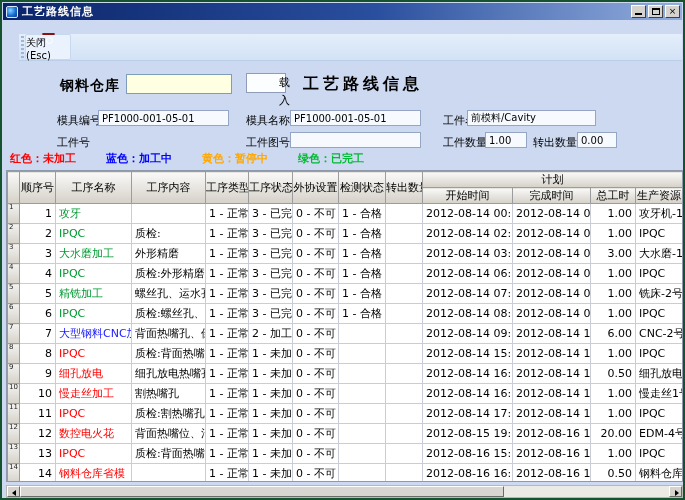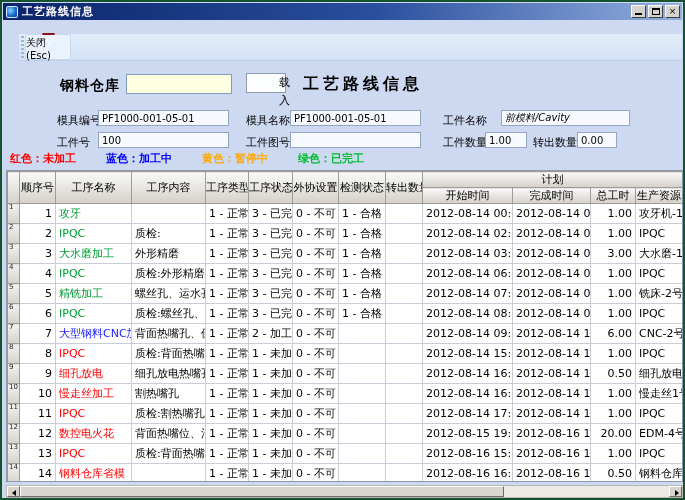--- a/index.html
+++ b/index.html
@@ -128,24 +128,23 @@
     <span class="flabel-big" style="left:57px; top:16px;">钢料仓库</span>
     <input class="finput finput-barcode" style="left: 123px; top: 13px; width: 106px;" value="">
     <button class="load-btn" style="left:243px; top:12px;padding-left:32px;">载入</button>
     <span class="heading" style="left:300px; top:13px;">工艺路线信息</span>
 
     <span class="flabel" style="left:54px; top:52px;">模具编号</span>
     <input class="finput" style="left: 95px; top: 49px; width: 131px;" value="PF1000-001-05-01">
     <span class="flabel" style="left:243px; top:52px;">模具名称</span>
     <input class="finput" style="left: 287px; top: 49px; width: 131px;" value="PF1000-001-05-01">
     <span class="flabel" style="left:440px; top:52px;">工件名称</span>
-    <input class="finput" style="left: 498px; top: 49px; width: 129px; font-style: italic;" value="前模料/Cavity">
+    <input class="finput" style="left: 464px; top: 49px; width: 129px;" value="前模料/Cavity">
 
     <span class="flabel" style="left:54px; top:74px;">工件号</span>
-    <input class="finput" style="left: 95px; top: 71px; width: 131px;" value="100">
     <span class="flabel" style="left:243px; top:74px;">工件图号</span>
     <input class="finput" style="left: 287px; top: 71px; width: 131px;" value="">
     <span class="flabel" style="left:440px; top:74px;">工件数量</span>
     <input class="finput" style="left: 482px; top: 71px; width: 42px;" value="1.00">
     <span class="flabel" style="left:530px; top:74px;">转出数量</span>
     <input class="finput" style="left: 574px; top: 71px; width: 40px;" value="0.00">
   </div>
 
   <div class="legend">
     <span style="color: rgb(255, 0, 0);">红色：未加工</span>

